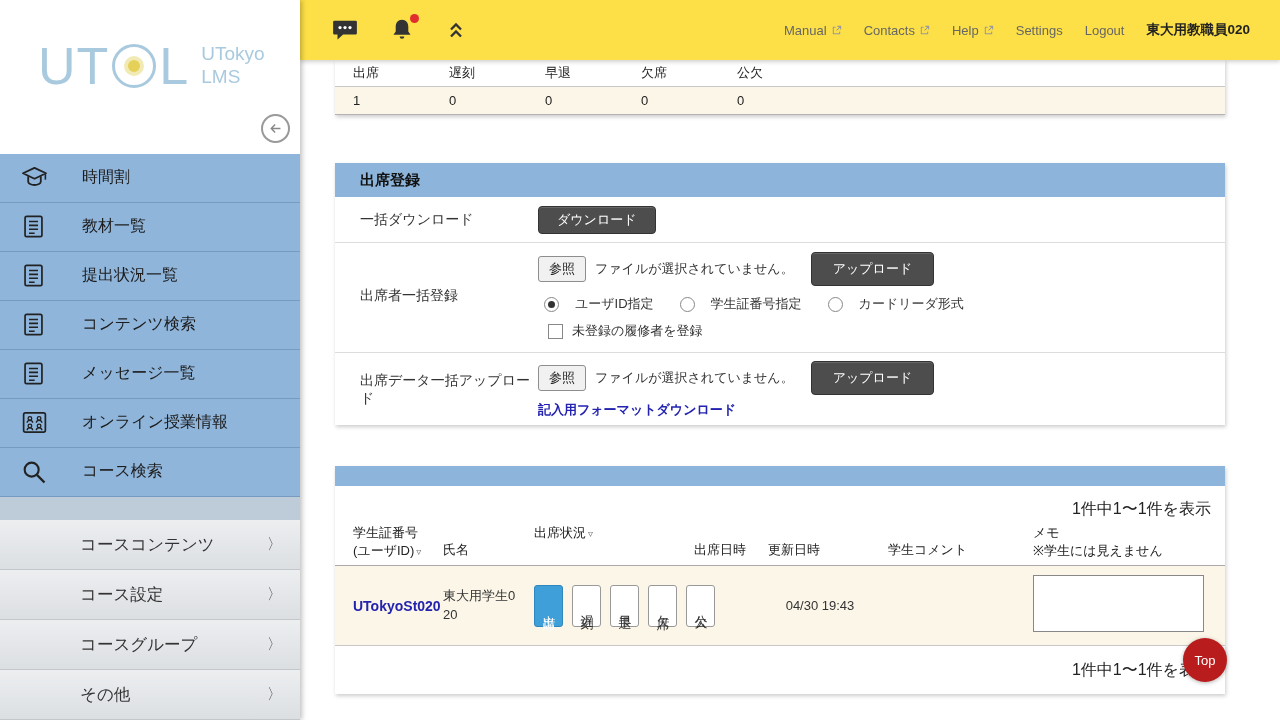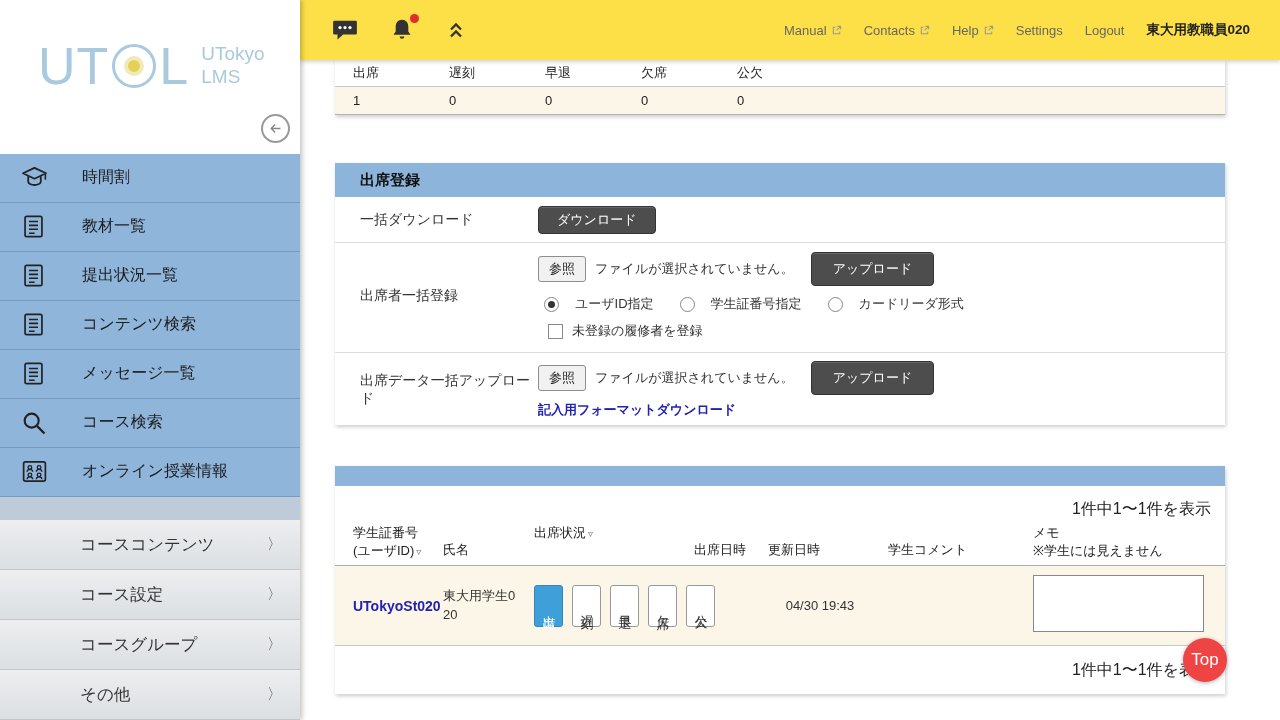--- a/index.html
+++ b/index.html
@@ -119,21 +119,21 @@
     align-items:center; justify-content:center; border:1px solid #999; border-radius:3px;
     background:#fff; color:#333; font-size:13px; letter-spacing:1px; cursor:pointer; }
   .st-btn.selected { background:#3f9fd8; border-color:#2f87bd; color:#fff; }
   .cell-date { font-size:13px; color:#333; text-align:center; padding-left:0; }
   .memo-box { width:171px; height:57px; border:1px solid #888; background:#fff;
     resize:none; }
   .st-foot { display:flex; justify-content:flex-end; align-items:center; height:48px;
     padding-right:14px; font-size:16px; color:#222; background:#fff; }
 
   .top-btn { position:fixed; right:53px; bottom:38px; width:44px; height:44px;
-    border-radius:50%; background:#ef4444; color:#fff; border:none; font-size:17px;
+    border-radius:50%; background:#b91c1c; color:#fff; border:none; font-size:13px;
     box-shadow:0 1px 4px rgba(0,0,0,.3); cursor:pointer; z-index:10; }
 </style>
 </head>
 <body>
 
 <div class="app">
 
   <aside class="sidebar">
     <div class="sidebar-head">
       <div class="logo">
@@ -198,42 +198,42 @@
         <span class="micon">
           <svg viewBox="0 0 24 24" width="27" height="27">
               <rect x="4.5" y="3" width="15" height="18" rx="1.5" fill="none" stroke="#222" stroke-width="1.5"></rect>
               <path d="M8 7.5h8M8 11h8M8 14.5h8M8 18h5" stroke="#222" stroke-width="1.4" fill="none"></path>
             </svg>
         </span>
         <span class="mlabel">メッセージ一覧</span>
       </div>
       <div class="menu-item">
         <span class="micon">
-          <svg viewBox="0 0 24 24" width="28" height="28">
-              <circle cx="10" cy="10" r="6" fill="none" stroke="#222" stroke-width="1.8"></circle>
-              <path d="M14.5 14.5L21 21" stroke="#222" stroke-width="2"></path>
-            </svg>
-        </span>
-        <span class="mlabel">コース検索</span>
-      </div>
-      <div class="menu-item">
-        <span class="micon">
           <svg viewBox="0 0 24 24" width="29" height="29">
               <rect x="3" y="4" width="18" height="16" rx="1.5" fill="none" stroke="#222" stroke-width="1.4"></rect>
               <circle cx="8.2" cy="8.6" r="1.5" fill="none" stroke="#222" stroke-width="1.1"></circle>
               <path d="M5.9 12.2c0-1.1 1-1.9 2.3-1.9s2.3.8 2.3 1.9" fill="none" stroke="#222" stroke-width="1.1"></path>
               <circle cx="15.8" cy="8.6" r="1.5" fill="none" stroke="#222" stroke-width="1.1"></circle>
               <path d="M13.5 12.2c0-1.1 1-1.9 2.3-1.9s2.3.8 2.3 1.9" fill="none" stroke="#222" stroke-width="1.1"></path>
               <circle cx="8.2" cy="14.8" r="1.5" fill="none" stroke="#222" stroke-width="1.1"></circle>
               <path d="M5.9 18.4c0-1.1 1-1.9 2.3-1.9s2.3.8 2.3 1.9" fill="none" stroke="#222" stroke-width="1.1"></path>
               <circle cx="15.8" cy="14.8" r="1.5" fill="none" stroke="#222" stroke-width="1.1"></circle>
               <path d="M13.5 18.4c0-1.1 1-1.9 2.3-1.9s2.3.8 2.3 1.9" fill="none" stroke="#222" stroke-width="1.1"></path>
             </svg>
         </span>
         <span class="mlabel">オンライン授業情報</span>
+      </div>
+      <div class="menu-item">
+        <span class="micon">
+          <svg viewBox="0 0 24 24" width="28" height="28">
+              <circle cx="10" cy="10" r="6" fill="none" stroke="#222" stroke-width="1.8"></circle>
+              <path d="M14.5 14.5L21 21" stroke="#222" stroke-width="2"></path>
+            </svg>
+        </span>
+        <span class="mlabel">コース検索</span>
       </div>
     </nav>
 
     <div class="menu-gap"></div>
 
     <div>
       <div class="menu2-item">
         <span>コースコンテンツ</span>
         <span class="chev">〉</span>
       </div>

